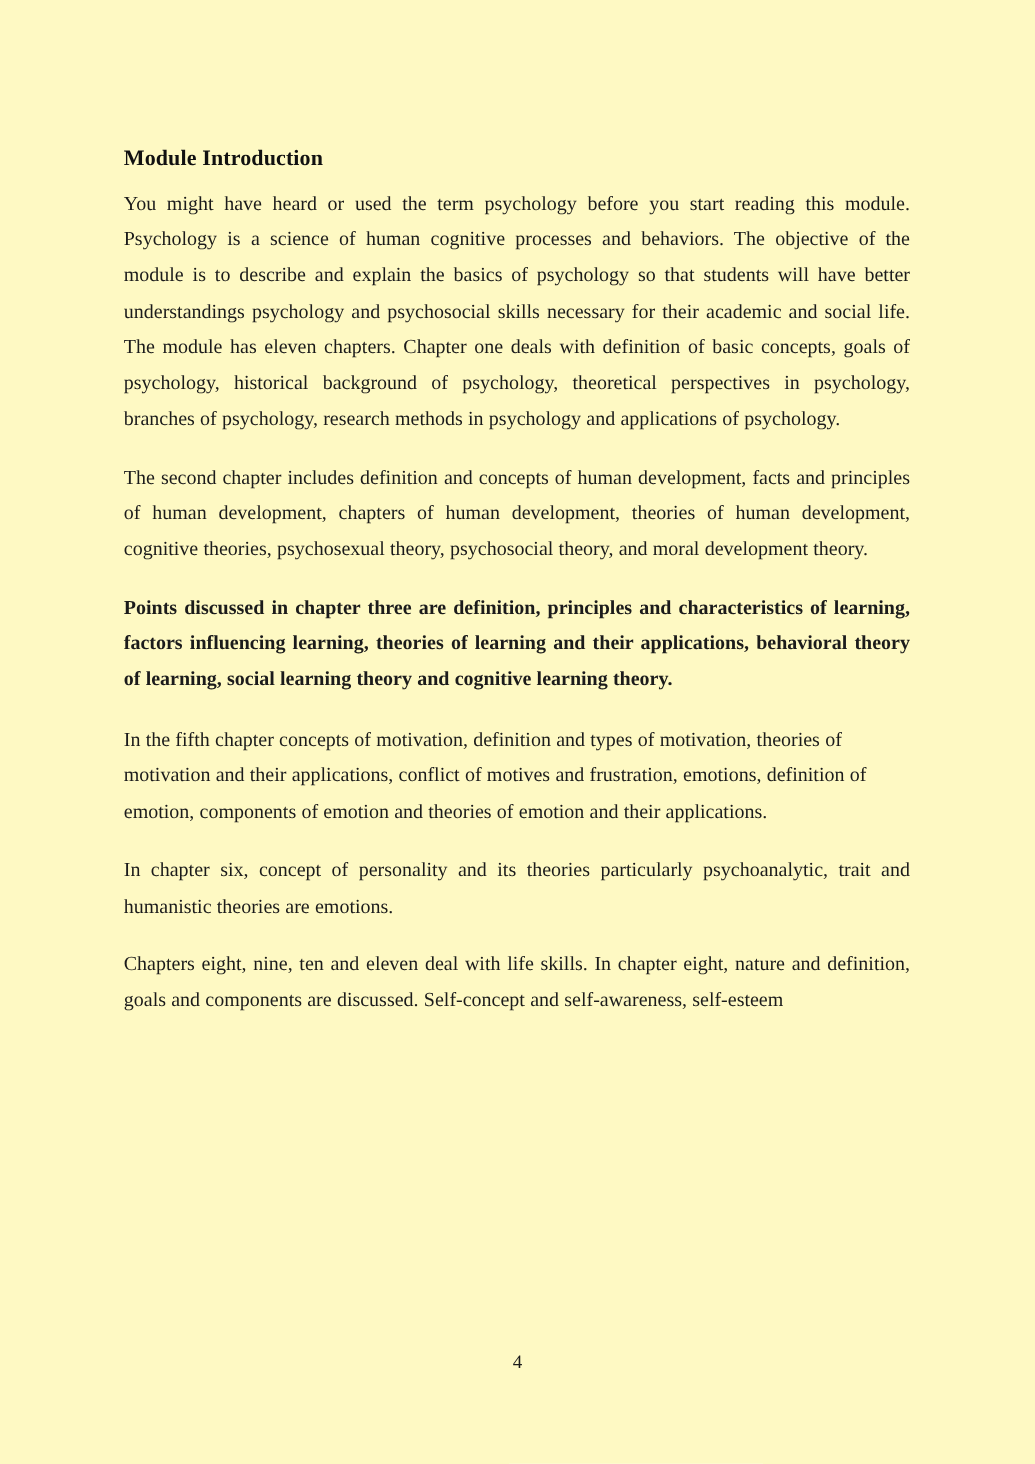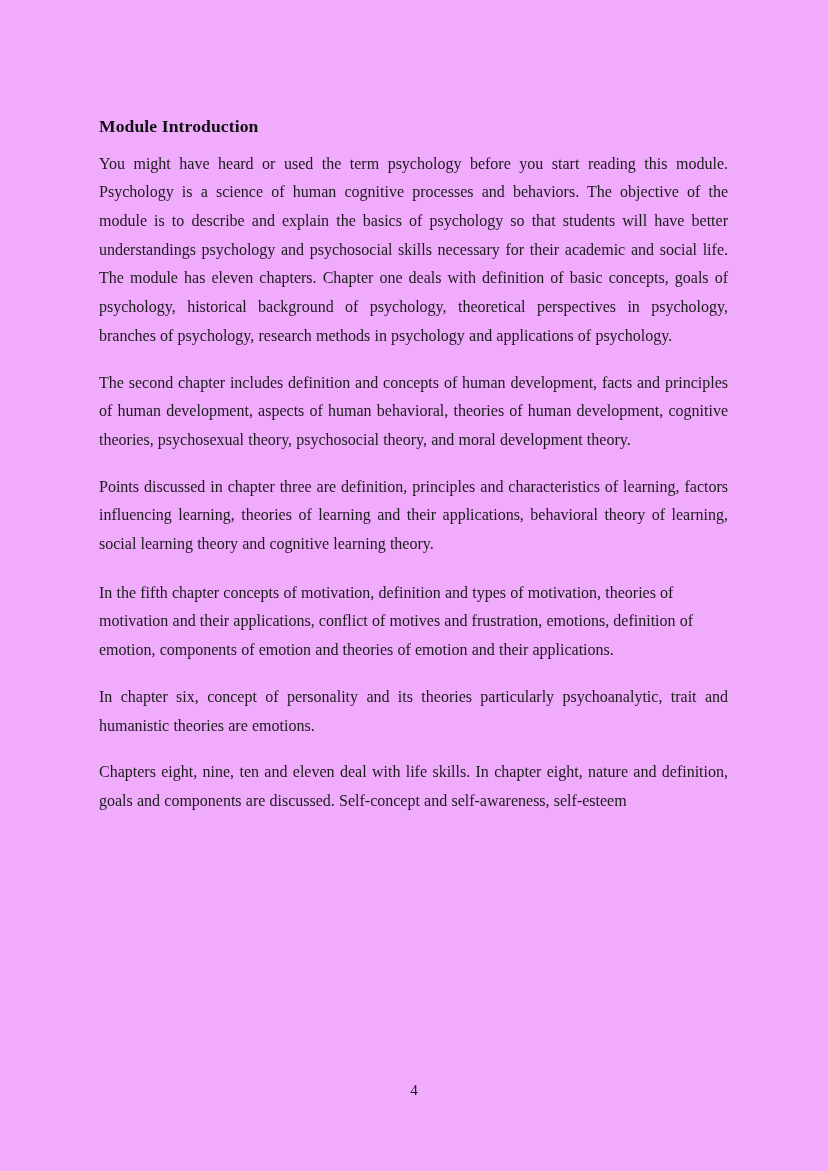--- a/index.html
+++ b/index.html
@@ -16,21 +16,21 @@
     overflow: hidden;
     -webkit-font-smoothing: antialiased;
   }
 
   .page {
     position: absolute;
     left: 0;
     top: 0;
     width: 828px;
     height: 1171px;
-    background: #f0abfc;
+    background: #fef9c3;
   }
 
   .content {
     position: absolute;
     left: 99px;
     top: 112px;
     width: 629px;
   }
 
   .doc-heading {
@@ -58,20 +58,21 @@
   }
 
   .para.left {
     text-align: left;
     margin-top: 20px;
   }
 
   
   .para.tight {
     margin-bottom: 12px;
+    font-weight: bold;
   }
 
   .page-number {
     position: absolute;
     left: 0;
     top: 1080px;
     width: 828px;
     text-align: center;
     font-size: 15.2px;
     line-height: 20px;
@@ -82,21 +83,21 @@
 <body>
 
 <div class="page">
 
   <div class="content">
 
     <h1 class="doc-heading">Module Introduction</h1>
 
     <div id="paragraph-container">
         <p class="para justified">You might have heard or used the term psychology before you start reading this module. Psychology is a science of human cognitive processes and behaviors. The objective of the module is to describe and explain the basics of psychology so that students will have better understandings psychology and psychosocial skills necessary for their academic and social life. The module has eleven chapters. Chapter one deals with definition of basic concepts, goals of psychology, historical background of psychology, theoretical perspectives in psychology, branches of psychology, research methods in psychology and applications of psychology.</p>
-        <p class="para justified">The second chapter includes definition and concepts of human development, facts and principles of human development, aspects of human behavioral, theories of human development, cognitive theories, psychosexual theory, psychosocial theory, and moral development theory.</p>
+        <p class="para justified">The second chapter includes definition and concepts of human development, facts and principles of human development, chapters of human development, theories of human development, cognitive theories, psychosexual theory, psychosocial theory, and moral development theory.</p>
         <p class="para justified tight">Points discussed in chapter three are definition, principles and characteristics of learning, factors influencing learning, theories of learning and their applications, behavioral theory of learning, social learning theory and cognitive learning theory.</p>
         <p class="para left">In the fifth chapter concepts of motivation, definition and types of motivation, theories of motivation and their applications, conflict of motives and frustration, emotions,  definition of emotion, components of emotion and theories of emotion and their applications.</p>
         <p class="para justified">In chapter six, concept of personality and its theories particularly psychoanalytic, trait and humanistic theories are emotions.</p>
         <p class="para justified">Chapters eight, nine, ten and eleven deal with life skills. In chapter eight, nature and definition, goals and components are discussed. Self-concept and self-awareness, self-esteem</p>
       </div>
 
   </div>
 
   <div class="page-number">4</div>
 

